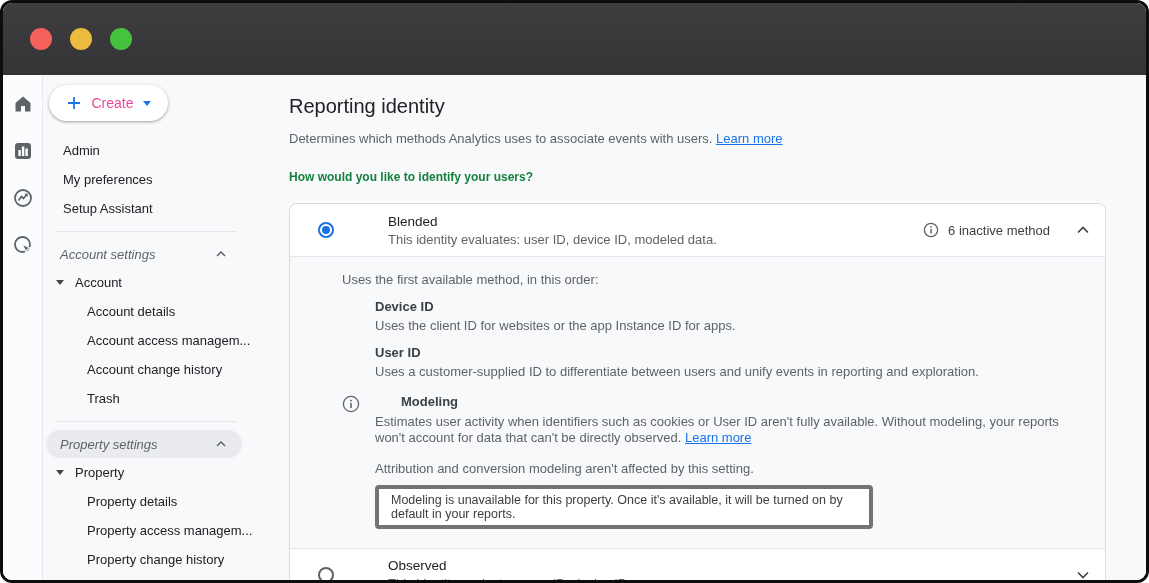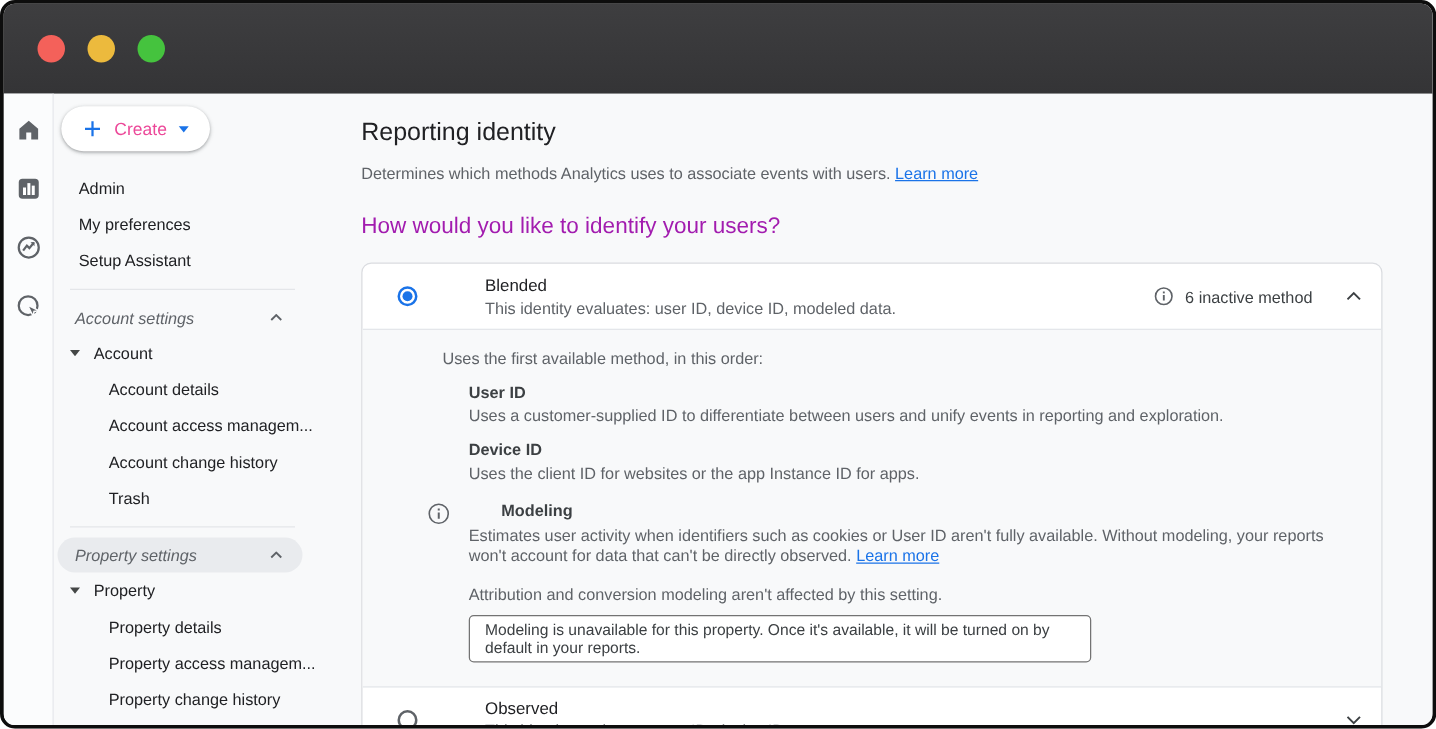--- a/index.html
+++ b/index.html
@@ -71,21 +71,21 @@
     border-left:4px solid transparent; border-right:4px solid transparent;
     border-top:5px solid #444746;
   }
   .child-item { height:29px; line-height:29px; padding-left:44px; cursor:pointer; }
 
   
   .main { flex:1; padding:20px 0 0 16px; position:relative; }
   .page-title { font-size:20px; color:#202124; font-weight:normal; margin:0 0 9px 0; }
   .page-desc { font-size:13px; color:#5f6368; margin:13px 0 24px 0; }
   a.link { color:#1a73e8; text-decoration:underline; cursor:pointer; }
-  .question { font-size:18px; color:#a21caf; font-weight:normal; margin:0 0 19px 0; }
+  .question { font-size:12px; color:#15803d; font-weight:bold; margin:0 0 19px 0; }
 
   .card {
     width:817px; background:#fff;
     border:1px solid #dadce0; border-radius:8px;
     overflow:hidden;
   }
   .option-header { display:flex; align-items:center; min-height:52px; padding:8px 16px 8px 28px; cursor:pointer;gap:44px; }
   .radio { width:16px; height:16px; border-radius:50%; flex:none; margin-right:10px; position:relative; }
   .radio.checked { border:2px solid #1a73e8; }
   .radio.checked::after {
@@ -97,32 +97,32 @@
   .option-sub { font-size:13px; color:#5f6368; }
   .header-right { margin-left:auto; display:flex; align-items:center; gap:9px; }
   .badge-text { font-size:13px; color:#3c4043; }
 
   .option-body {
     background:#f8f9fa;
     border-top:1px solid #e4e6ea; border-bottom:1px solid #e4e6ea;
     padding:15px 16px 19px 52px;
     font-size:13px; color:#5f6368;
   }
-  .body-intro { margin:0 0 2px 12px; }
+  .body-intro { margin:0 0 2px 0; }
   .method { margin:12px 0 0 33px; }
   .method-name { color:#3c4043; font-weight:bold; margin-bottom:4px; font-size:13px; }
   .method-desc { color:#5f6368; font-size:13px; }
   .modeling-row { display:flex; margin-top:15px; }
   .modeling-icon { flex:none; margin:1px 15px 0 0; }
   .modeling-text { width:722px; line-height:1.22; }
   .modeling-name { color:#3c4043; font-weight:bold; margin-bottom:4px; font-size:13px;margin-left:26px; }
   .modeling-note { margin:15px 0 0 33px; }
   .status-box {
     margin:9px 0 0 33px; width:498px;
-    background:#fff; border:1px solid #737373; border-radius:4px;
+    background:#fff; border:4px solid #737373; border-radius:4px;
     padding:4px 12px; font-size:12.5px; color:#3c4043;
   }
 </style>
 </head>
 <body>
 
 <div class="window">
 
   <div class="titlebar">
     <span class="traffic red"></span>
@@ -235,27 +235,27 @@
             <svg width="12" height="8" viewBox="0 0 12 8" style="margin-left:18px;">
                 <path d="M1 6.5 L6 1.5 L11 6.5" fill="none" stroke="#3c4043" stroke-width="1.6"></path>
               </svg>
           </span>
         </div>
 
         <div class="option-body">
           <p class="body-intro">Uses the first available method, in this order:</p>
 
           <div class="method">
+            <div class="method-name">Device ID</div>
+            <div class="method-desc">Uses the client ID for websites or the app Instance ID for apps.</div>
+          </div>
+
+          <div class="method">
             <div class="method-name">User ID</div>
             <div class="method-desc">Uses a customer-supplied ID to differentiate between users and unify events in reporting and exploration.</div>
-          </div>
-
-          <div class="method">
-            <div class="method-name">Device ID</div>
-            <div class="method-desc">Uses the client ID for websites or the app Instance ID for apps.</div>
           </div>
 
           <div class="modeling-row">
             <svg class="modeling-icon" width="18" height="18" viewBox="0 0 18 18">
                 <circle cx="9" cy="9" r="7.6" fill="none" stroke="#5f6368" stroke-width="1.3"></circle>
                 <rect x="8.2" y="8" width="1.6" height="5" fill="#5f6368"></rect>
                 <rect x="8.2" y="4.8" width="1.6" height="1.6" fill="#5f6368"></rect>
               </svg>
             <div class="modeling-text">
               <div class="modeling-name">Modeling</div>

